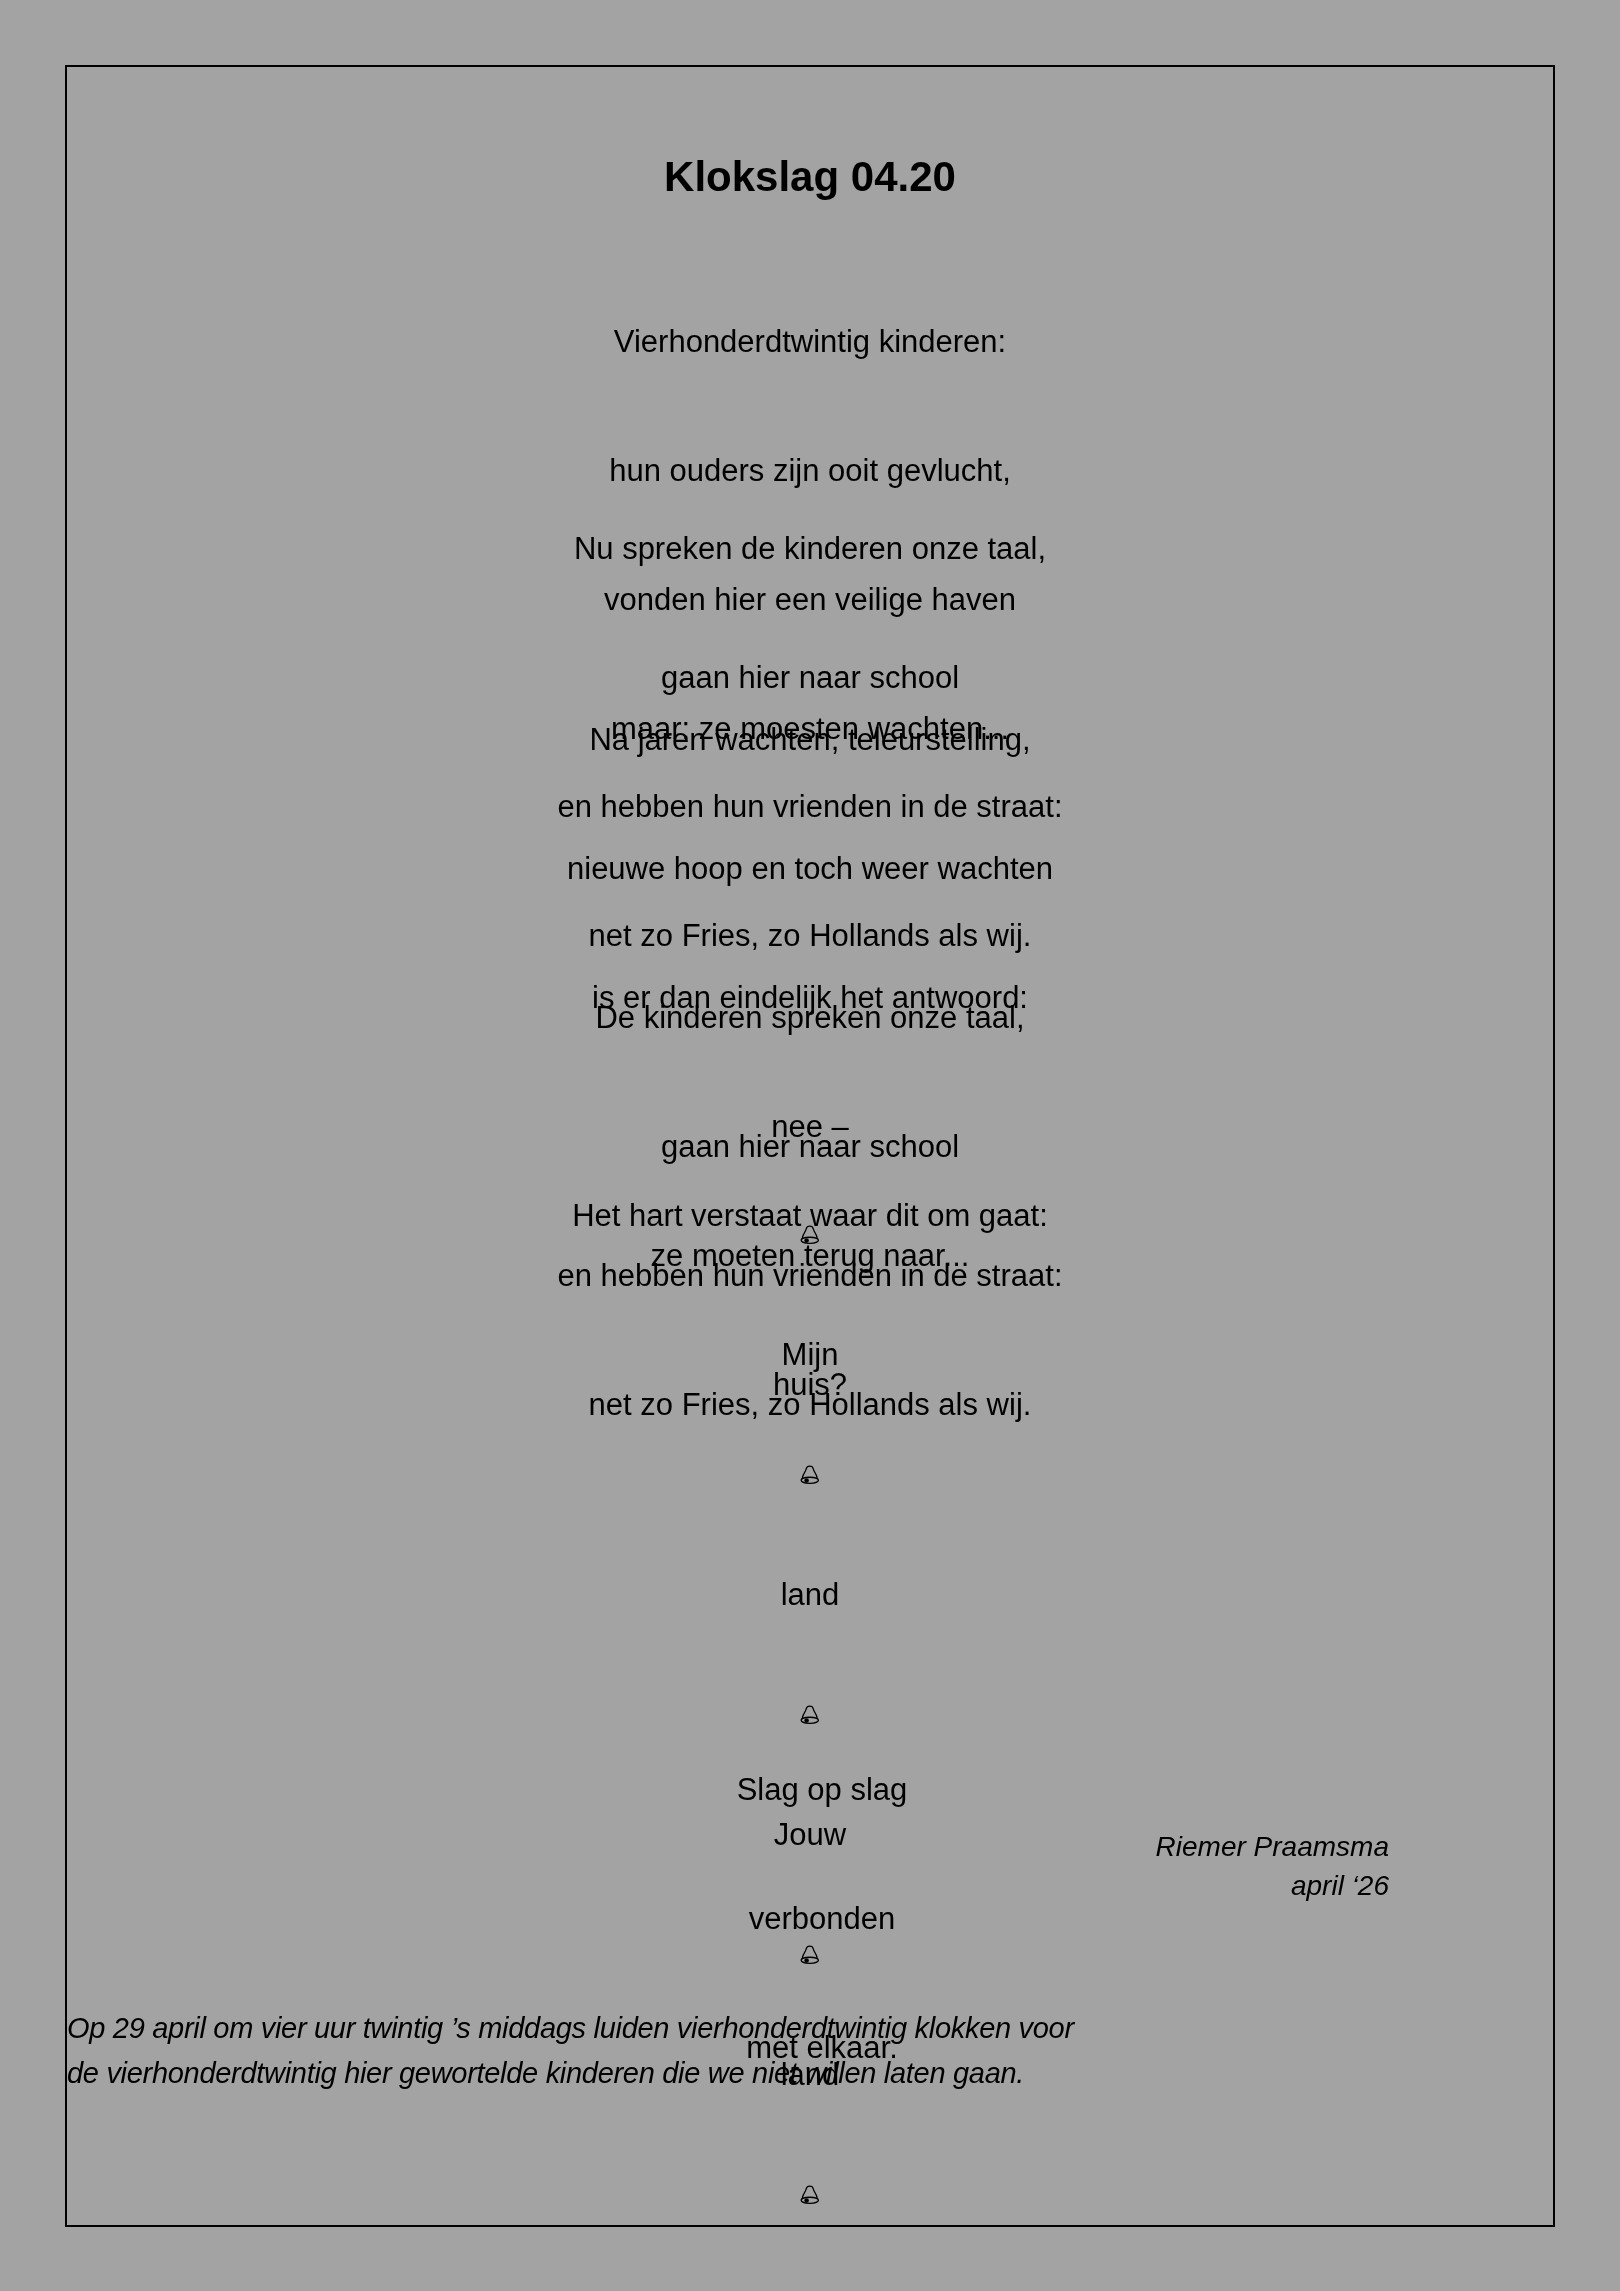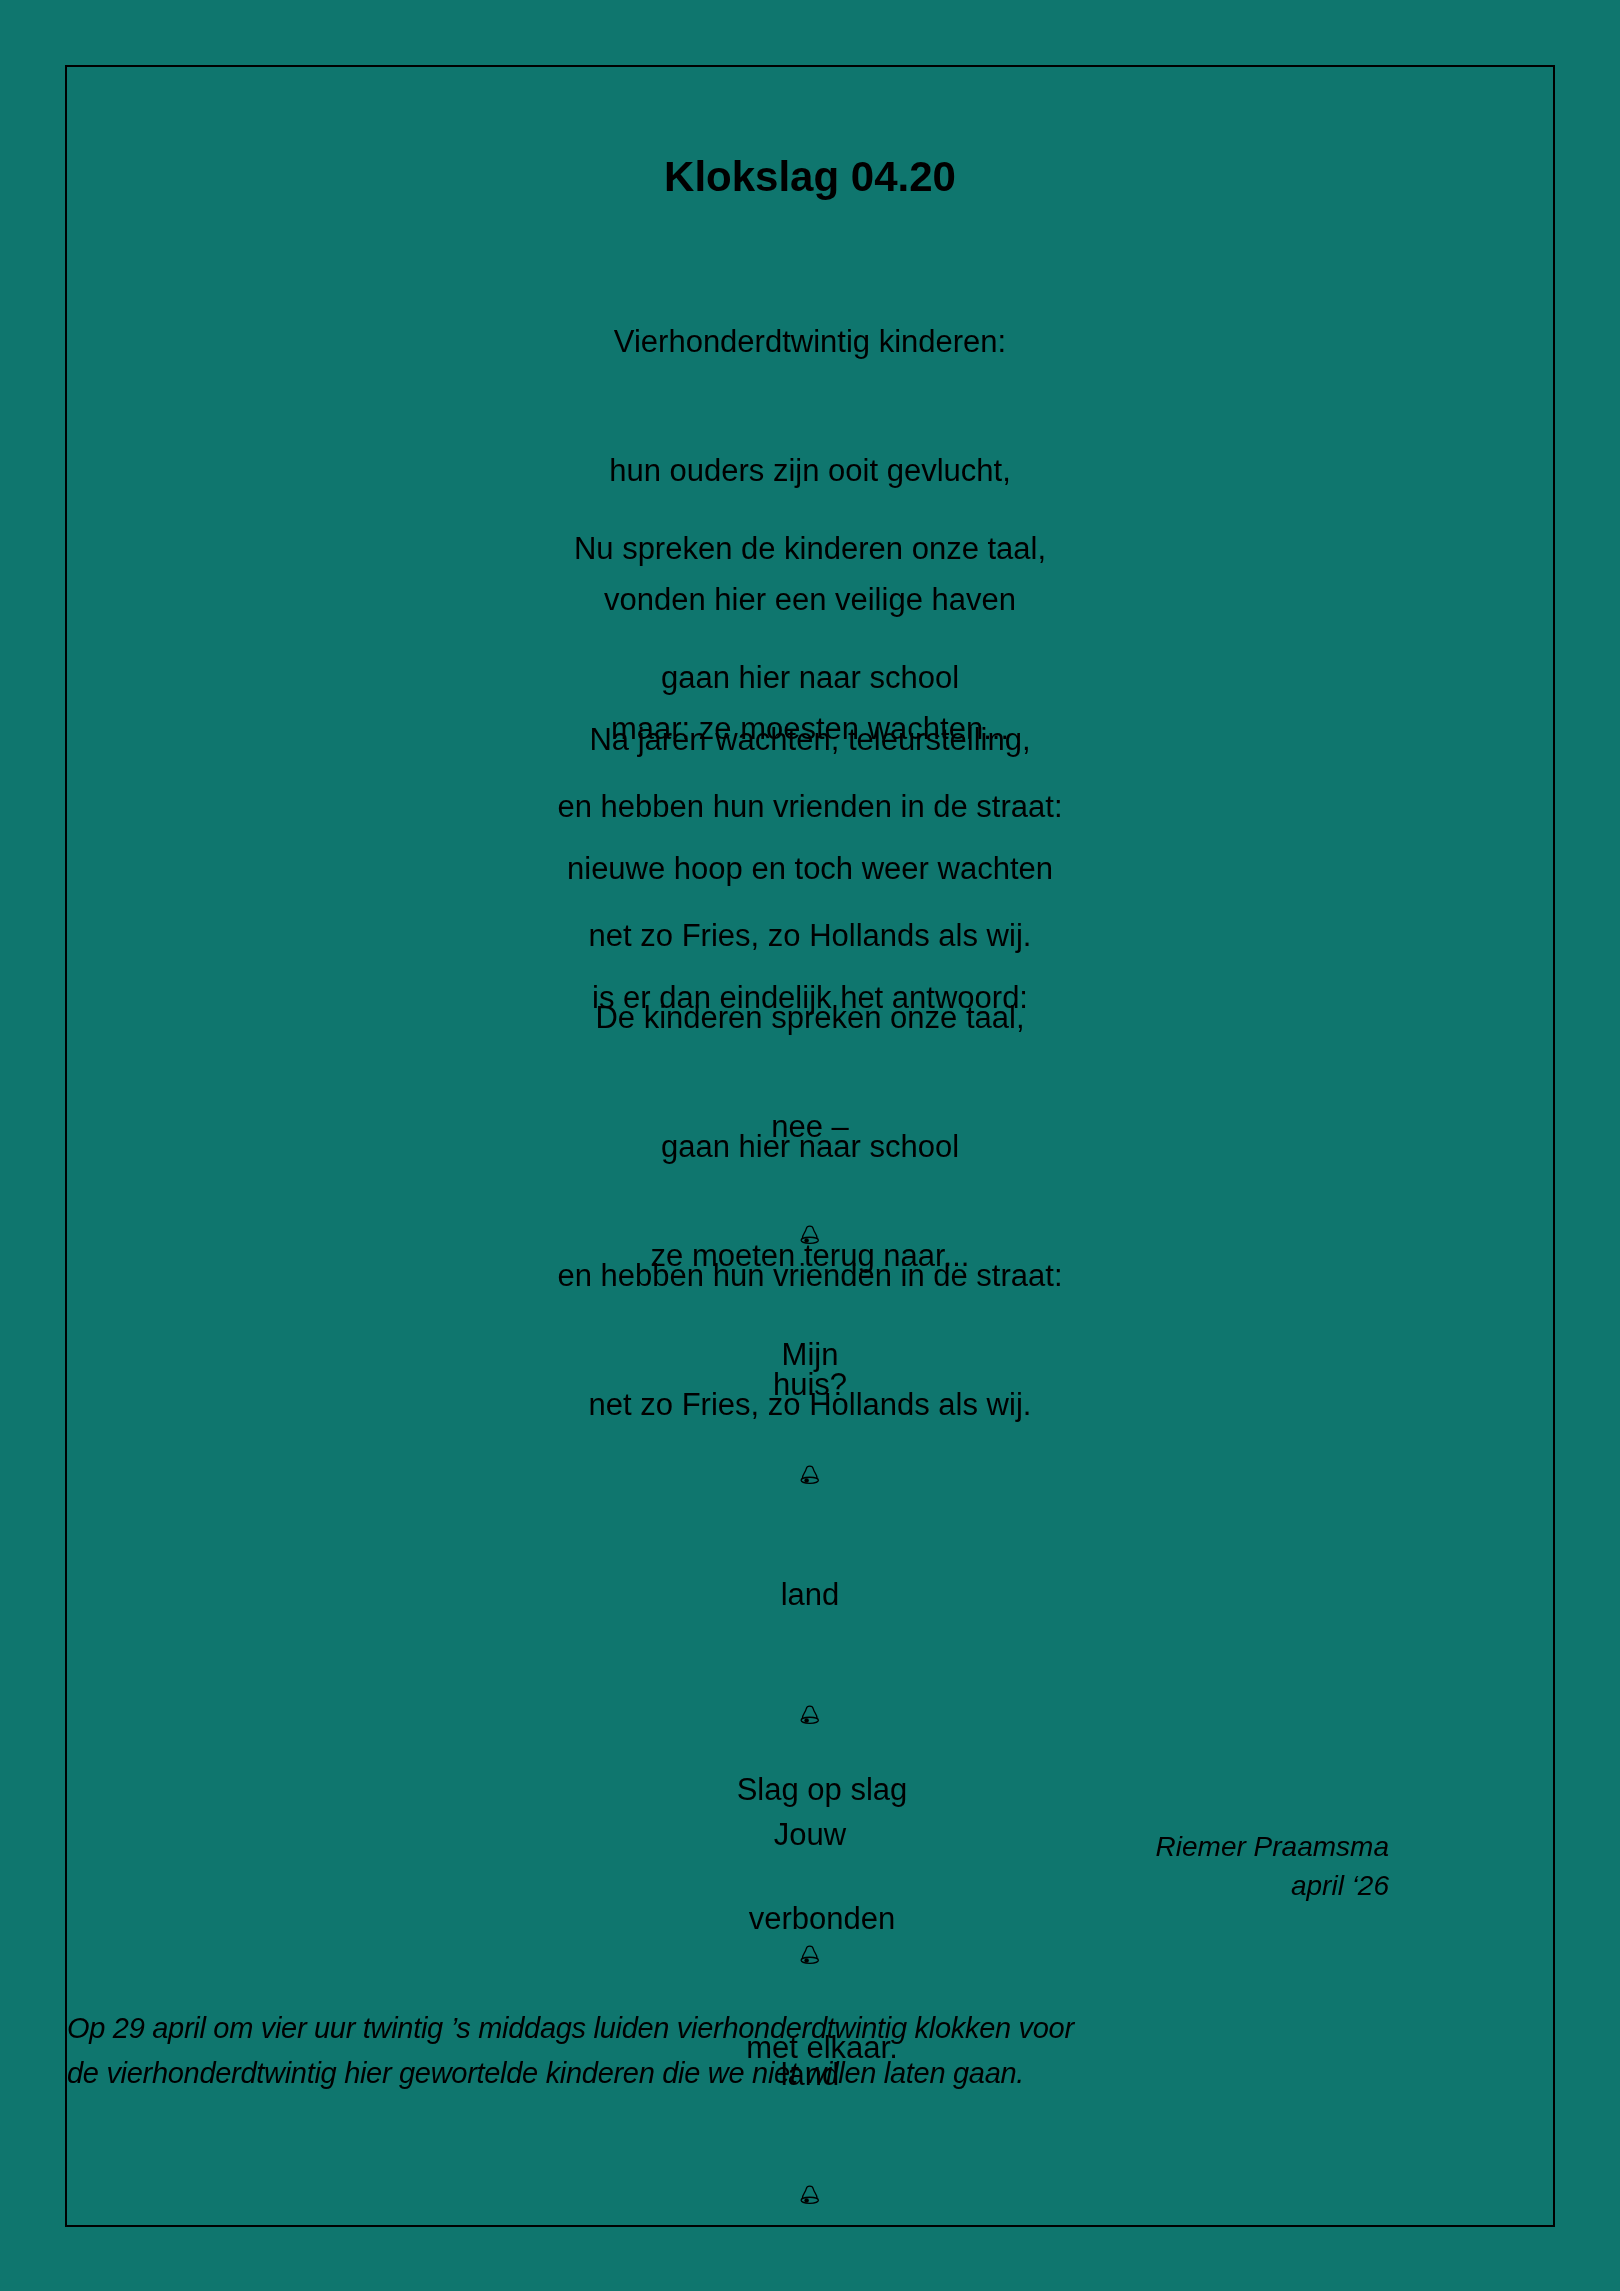--- a/index.html
+++ b/index.html
@@ -1,20 +1,20 @@
 <!DOCTYPE html>
 <html><head>
 <meta charset="utf-8">
 <style>
   html, body { margin: 0; padding: 0; }
   .page {
     position: relative;
     width: 1620px;
     height: 2292px;
-    background: #0f766e;
+    background: #a3a3a3;
     font-family: "Liberation Sans", sans-serif;
     color: #000;
     overflow: hidden;
   }
   .frame {
     position: absolute;
     left: 65px; top: 65px; right: 65px; bottom: 65px;
     border: solid #000;
     border-width: 2px 2.9px 2.9px 2px;
   }
@@ -96,20 +96,23 @@
       <div>huis?</div>
     </div>
 
     <div class="block stanza-4">
       <div>De kinderen spreken onze taal,</div>
       <div>gaan hier naar school</div>
       <div>en hebben hun vrienden in de straat:</div>
       <div>net zo Fries, zo Hollands als wij.</div>
     </div>
 
+    <div class="block heart-line">
+      <div>Het hart verstaat waar dit om gaat:</div>
+    </div>
 
     <div class="block bells">
       <div class="bell-row">
         <svg class="bell-svg" width="25.5" height="21.6" viewBox="0 0 26 22">
             <path d="M5.5 15 C5.5 10 8.6 9 9.3 5.2 A3.8 3.8 0 0 1 16.7 5.2 C17.4 9 20.5 10 20.5 15" fill="none" stroke="#000" stroke-width="1.3"></path>
             <ellipse cx="13" cy="16.6" rx="8.8" ry="3.1" fill="none" stroke="#000" stroke-width="1.3"></ellipse>
             <circle cx="9.8" cy="16.9" r="2.3" fill="#000"></circle>
           </svg>
       </div>
       <div class="word-row">Mijn</div>

